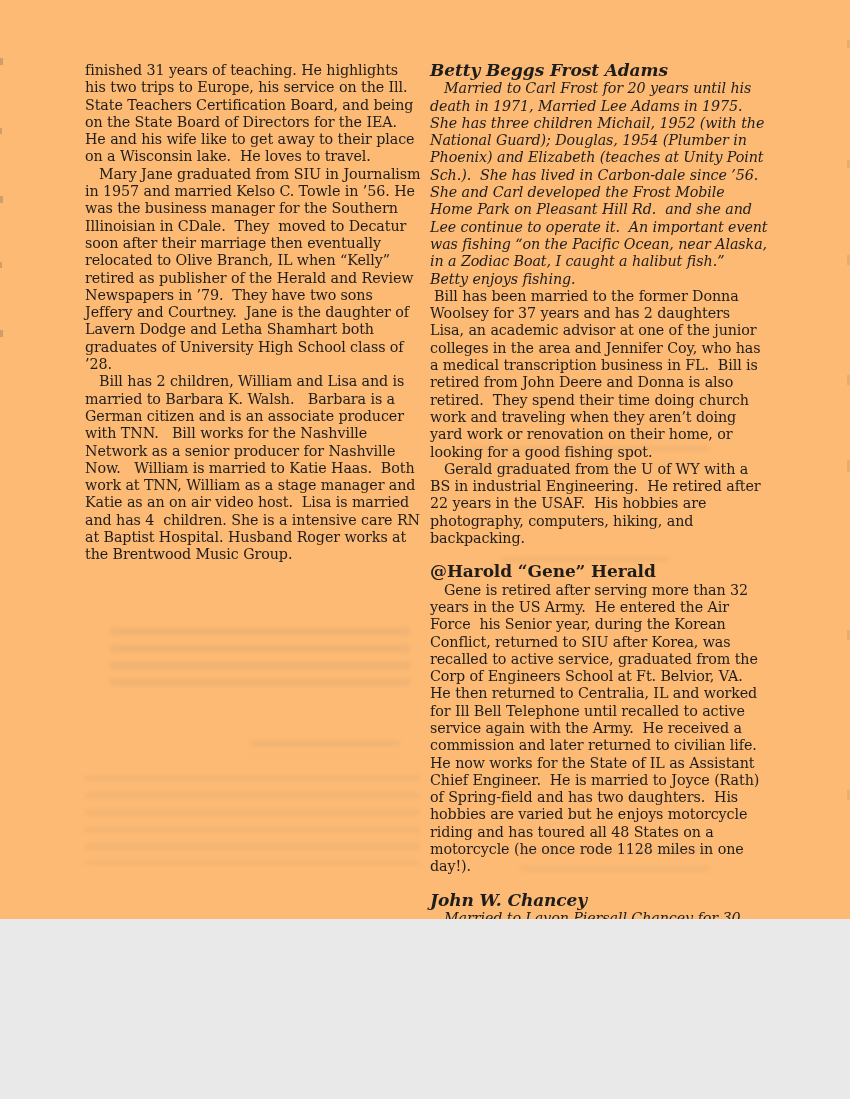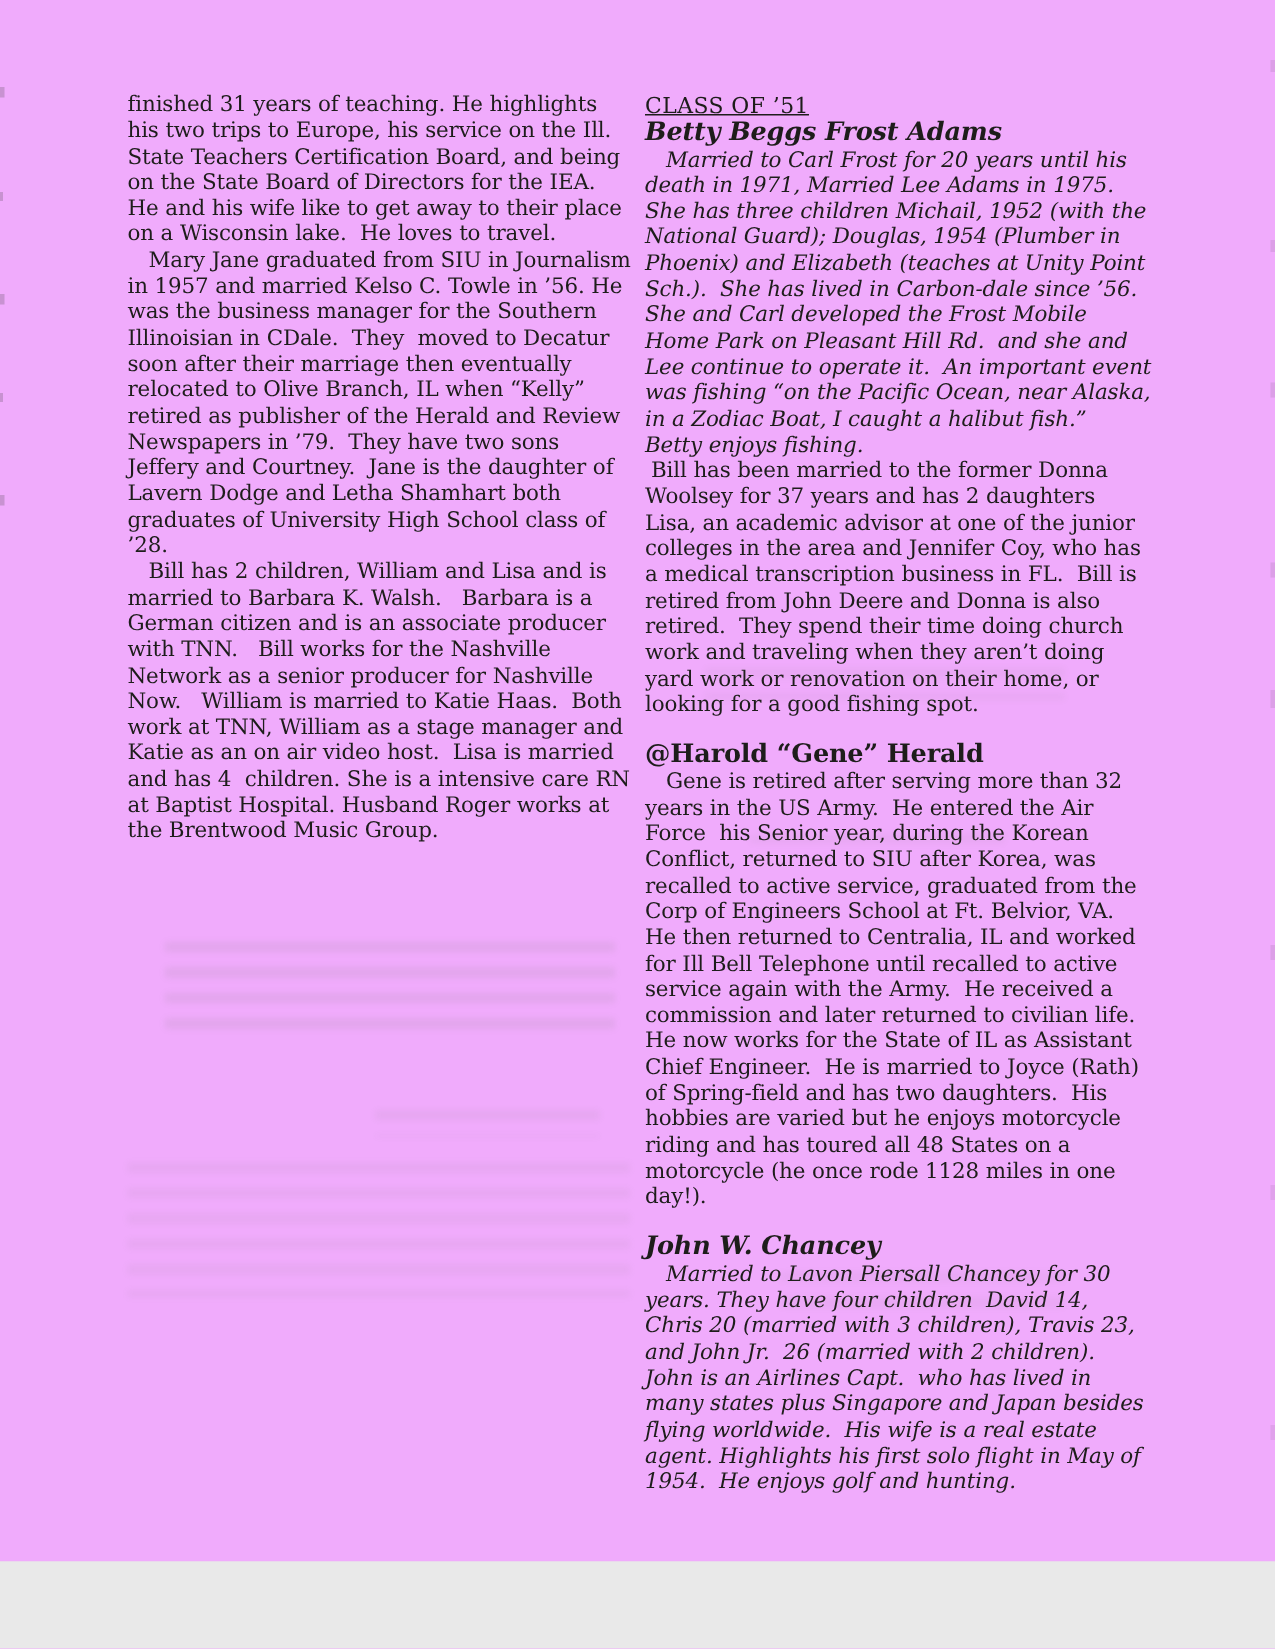--- a/index.html
+++ b/index.html
@@ -1,20 +1,20 @@
 <!DOCTYPE html>
 <html><head>
 <meta charset="utf-8">
 <style>
   html, body { margin: 0; padding: 0; background: #e9e9e9; }
   .page {
     position: relative;
     width: 850px;
-    height: 1041px;
-    background: #f0abfc;
+    height: 919px;
+    background: #fdba74;
     overflow: hidden;
     font-family: "DejaVu Serif", "Liberation Serif", serif;
     color: #1e1d1b;
   }
   .col {
     position: absolute;
     top: 62px;
     width: 338px;
     font-size: 14.3px;
     line-height: 17.3px;
@@ -81,32 +81,32 @@
     </section>
 
     <section>
       <p class="entry-body">Bill has 2 children, William and Lisa and is married to Barbara K. Walsh.   Barbara is a German citizen and is an associate producer with TNN.   Bill works for the Nashville Network as a senior producer for Nashville Now.   William is married to Katie Haas.  Both work at TNN, William as a stage manager and Katie as an on air video host.  Lisa is married and has 4  children. She is a intensive care RN at Baptist Hospital. Husband Roger works at the Brentwood Music Group.</p>
     </section>
 
   </div>
 
   <div class="col col-right">
 
-    <h2 class="class-heading">CLASS OF ’51</h2>
 
     <section>
       <h2 class="entry-heading first italic">Betty Beggs Frost Adams</h2>
       <p class="entry-body italic">Married to Carl Frost for 20 years until his death in 1971, Married Lee Adams in 1975.  She has three children Michail, 1952 (with the National Guard); Douglas, 1954 (Plumber in Phoenix) and Elizabeth (teaches at Unity Point Sch.).  She has lived in Carbon-dale since ’56.  She and Carl developed the Frost Mobile Home Park on Pleasant Hill Rd.  and she and Lee continue to operate it.  An important event was fishing “on the Pacific Ocean, near Alaska, in a Zodiac Boat, I caught a halibut fish.”  Betty enjoys fishing.</p>
     </section>
 
     <section>
       <p class="entry-body tiny-indent">Bill has been married to the former Donna Woolsey for 37 years and has 2 daughters Lisa, an academic advisor at one of the junior colleges in the area and Jennifer Coy, who has a medical transcription business in FL.  Bill is retired from John Deere and Donna is also retired.  They spend their time doing church work and traveling when they aren’t doing yard work or renovation on their home, or looking for a good fishing spot.</p>
     </section>
 
     <section>
+      <p class="entry-body">Gerald graduated from the U of WY with a BS in industrial Engineering.  He retired after 22 years in the USAF.  His hobbies are photography, computers, hiking, and backpacking.</p>
     </section>
 
     <section>
       <h2 class="entry-heading">@Harold “Gene” Herald</h2>
       <p class="entry-body">Gene is retired after serving more than 32 years in the US Army.  He entered the Air Force  his Senior year, during the Korean Conflict, returned to SIU after Korea, was recalled to active service, graduated from the Corp of Engineers School at Ft. Belvior, VA.  He then returned to Centralia, IL and worked for Ill Bell Telephone until recalled to active service again with the Army.  He received a commission and later returned to civilian life. He now works for the State of IL as Assistant Chief Engineer.  He is married to Joyce (Rath) of Spring-field and has two daughters.  His hobbies are varied but he enjoys motorcycle riding and has toured all 48 States on a motorcycle (he once rode 1128 miles in one day!).</p>
     </section>
 
     <section>
       <h2 class="entry-heading italic">John W. Chancey</h2>
       <p class="entry-body italic">Married to Lavon Piersall Chancey for 30 years. They have four children  David 14, Chris 20 (married with 3 children), Travis 23, and John Jr.  26 (married with 2 children).  John is an Airlines Capt.  who has lived in many states plus Singapore and Japan besides flying worldwide.  His wife is a real estate agent. Highlights his first solo flight in May of 1954.  He enjoys golf and hunting.</p>

